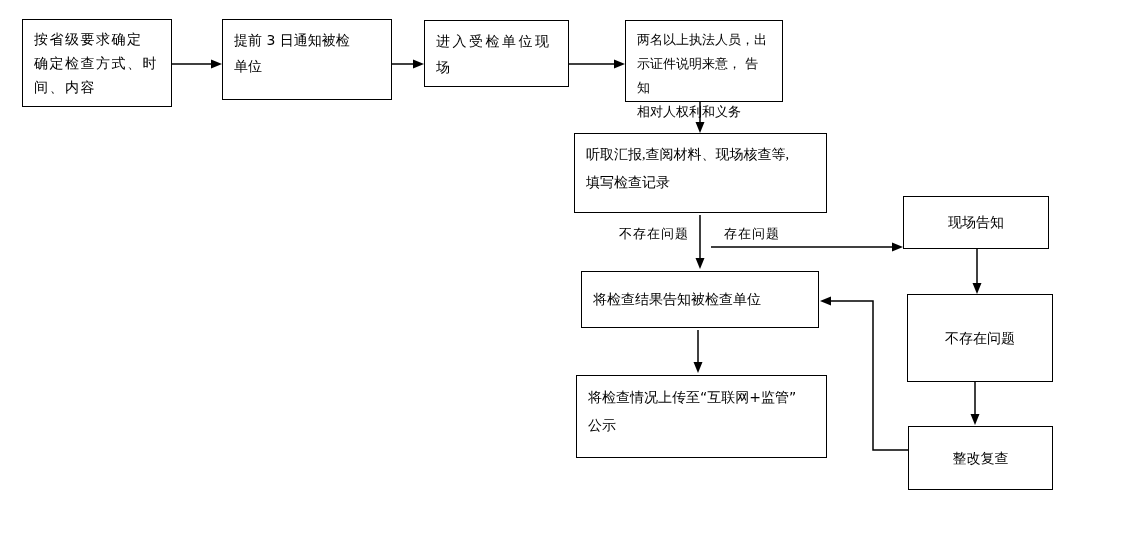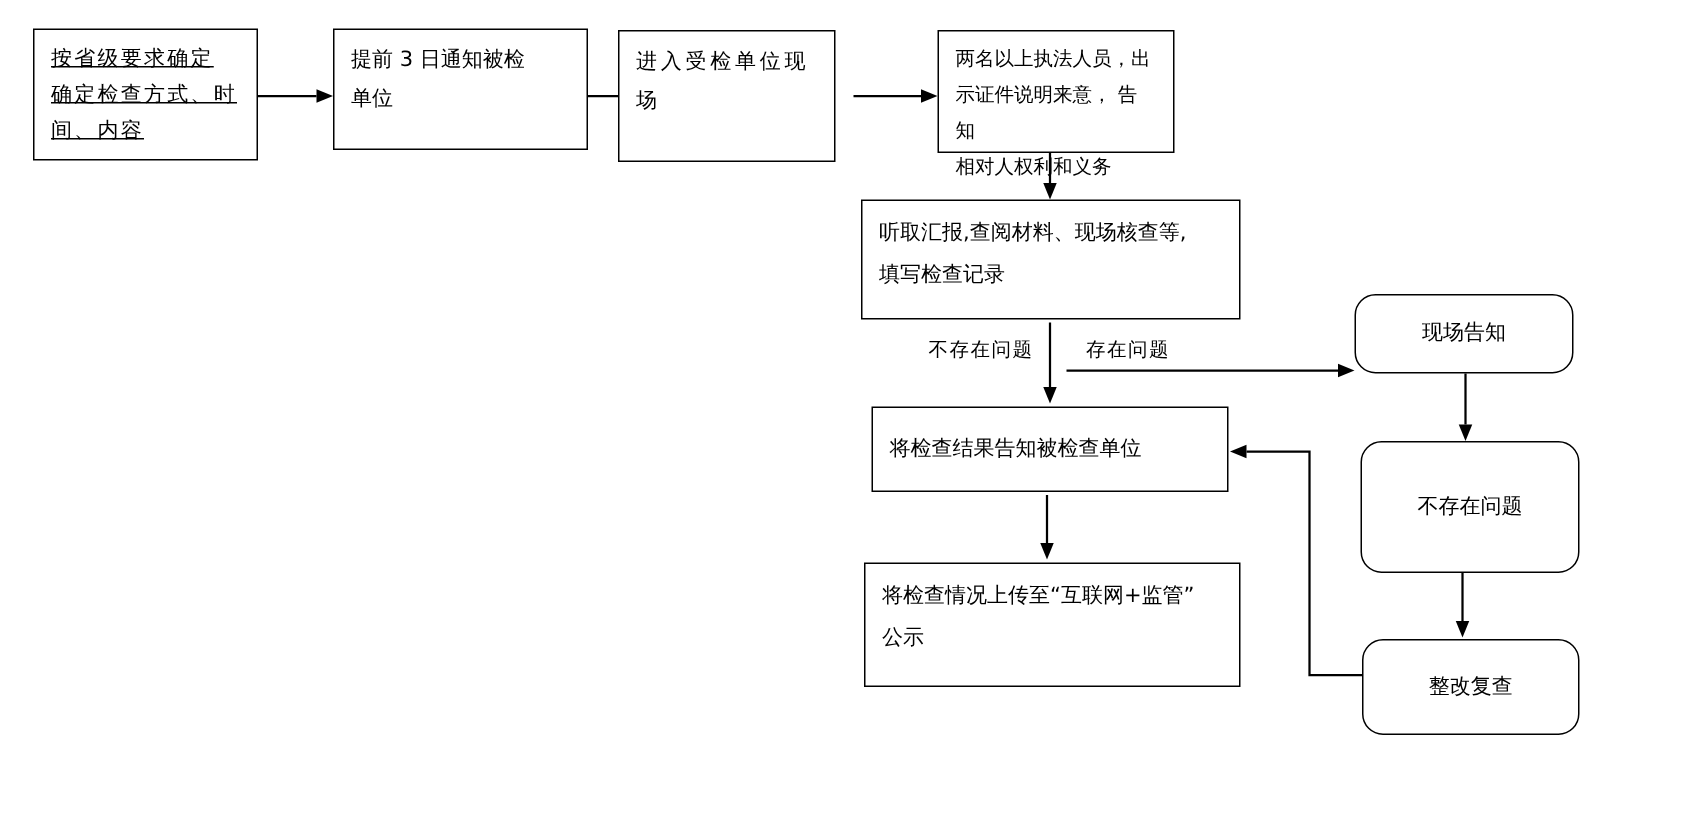--- a/index.html
+++ b/index.html
@@ -32,32 +32,31 @@
     font-size: 14px;
     line-height: 25px;
     padding: 7px 11px;
     white-space: pre-line;
     color: #000000;
   }
   .node.lh24 { line-height: 24px; }
   .node.lh26 { line-height: 26px; }
   .node.lh28 { line-height: 28px; }
   .node.fs13 { font-size: 13px; }
-  .node.sp15 { letter-spacing: 1.5px; text-decoration: underline; }
+  .node.sp15 { letter-spacing: 1.5px; }
   .node.sp25 { letter-spacing: 2.5px; }
   .node.vcenter {
     display: flex;
     align-items: center;
   }
   .node.center {
     display: flex;
     align-items: center;
     justify-content: center;
     padding: 0;
-    border-radius: 14px;
   }
   .edge-label {
     position: absolute;
     font-size: 13px;
     letter-spacing: 1px;
     line-height: 14px;
     color: #000000;
     white-space: nowrap;
   }
 </style>
@@ -103,28 +102,28 @@
     </g>
   </svg>
 
   <div class="node lh24 sp15" style="left:22px; top:19px; width:150px; height:88px;">按省级要求确定
 确定检查方式、时
 间、内容</div>
 
   <div class="node lh26" style="left:222px; top:19px; width:170px; height:81px;">提前 3 日通知被检
 单位</div>
 
-  <div class="node lh26 sp25" style="left:412px; top:20px; width:145px; height:88px;">进入受检单位现
+  <div class="node lh26 sp25" style="left:424px; top:20px; width:145px; height:67px;">进入受检单位现
 场</div>
 
   <div class="node lh24 fs13" style="left:625px; top:20px; width:158px; height:82px;">两名以上执法人员，出
 示证件说明来意， 告知
 相对人权利和义务</div>
 
-  <div class="node lh28" style="left:574px; top:133px; width:253px; height:80px;">听取汇报,查阅材料、现场核查等,
+  <div class="node lh28" style="left:574px; top:133px; width:253px; height:80px;font-family:Liberation Serif, serif;">听取汇报,查阅材料、现场核查等,
 填写检查记录</div>
 
   <div class="node vcenter" style="left:581px; top:271px; width:238px; height:57px;">将检查结果告知被检查单位</div>
 
   <div class="node lh28" style="left:576px; top:375px; width:251px; height:83px;">将检查情况上传至“互联网+监管”
 公示</div>
 
   <div class="node center" style="left:903px; top:196px; width:146px; height:53px;">现场告知</div>
 
   <div class="node center" style="left:907px; top:294px; width:146px; height:88px;">不存在问题</div>

